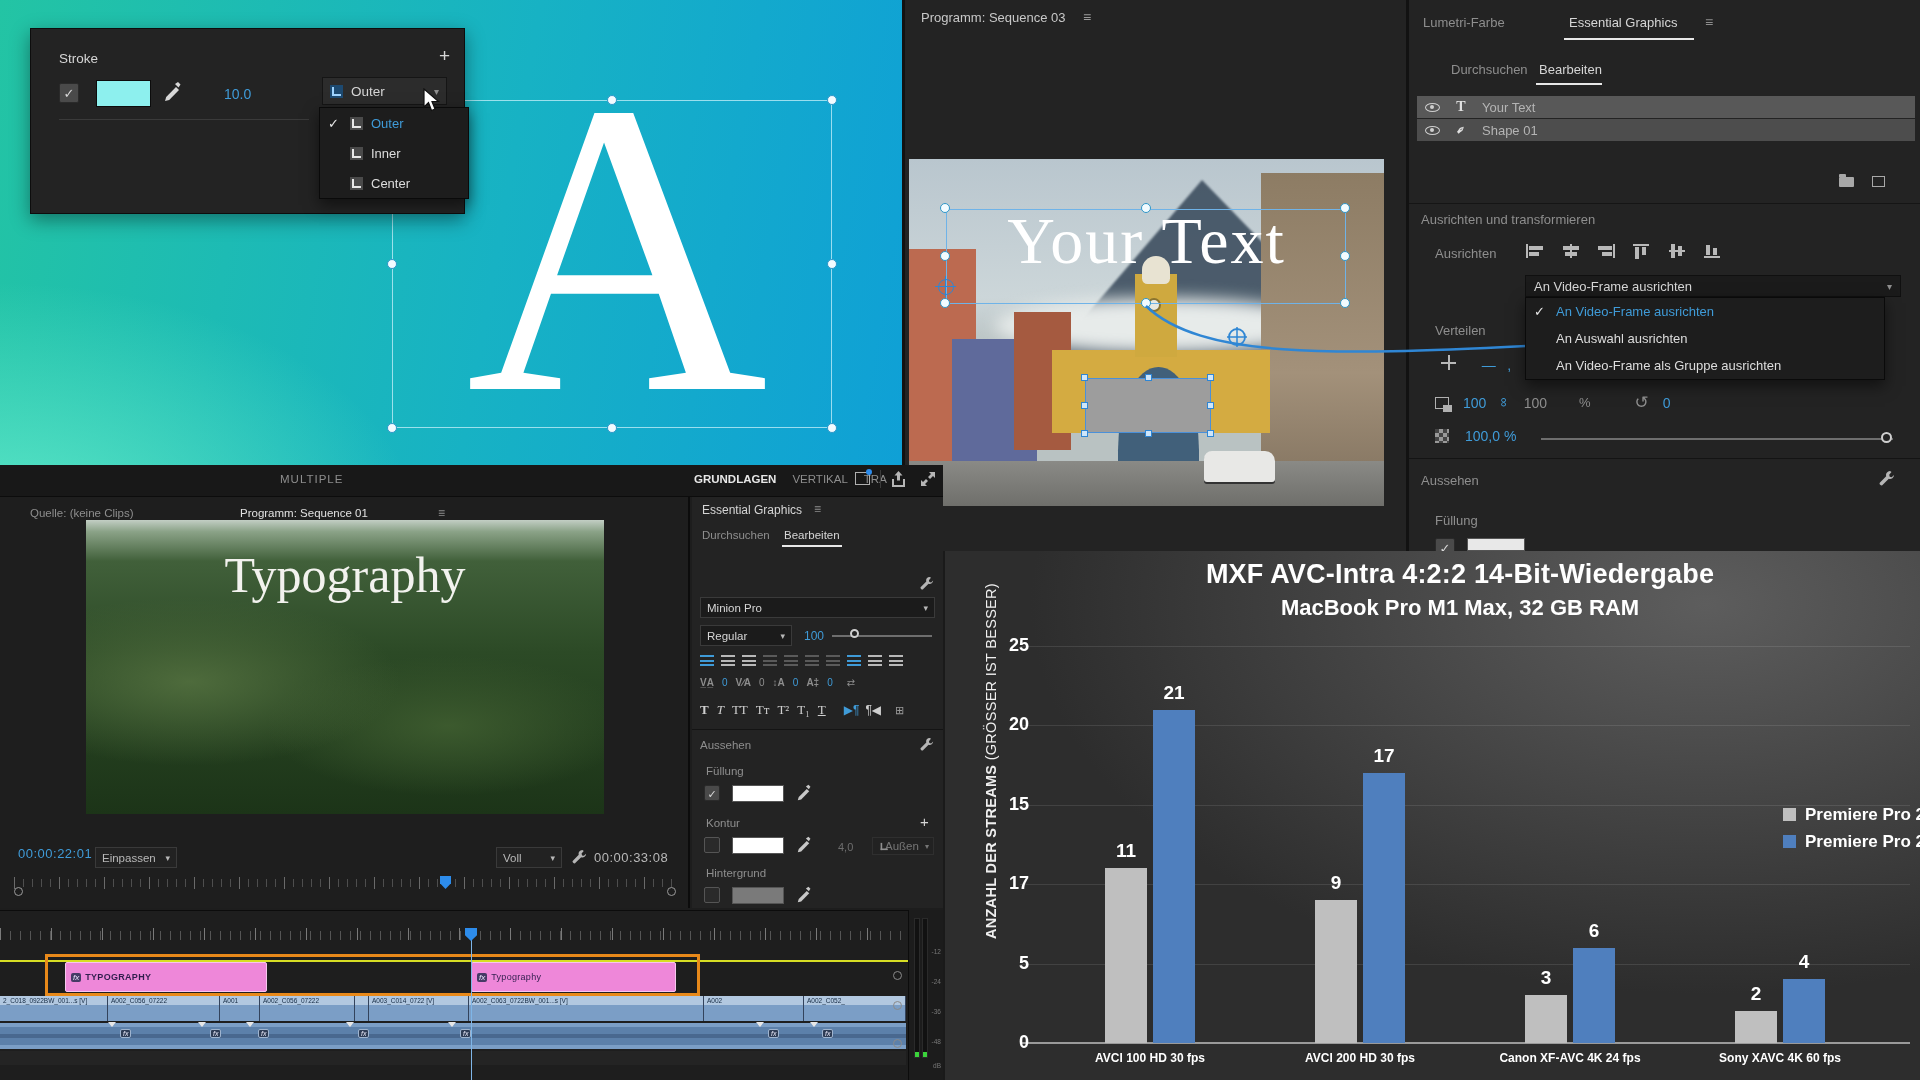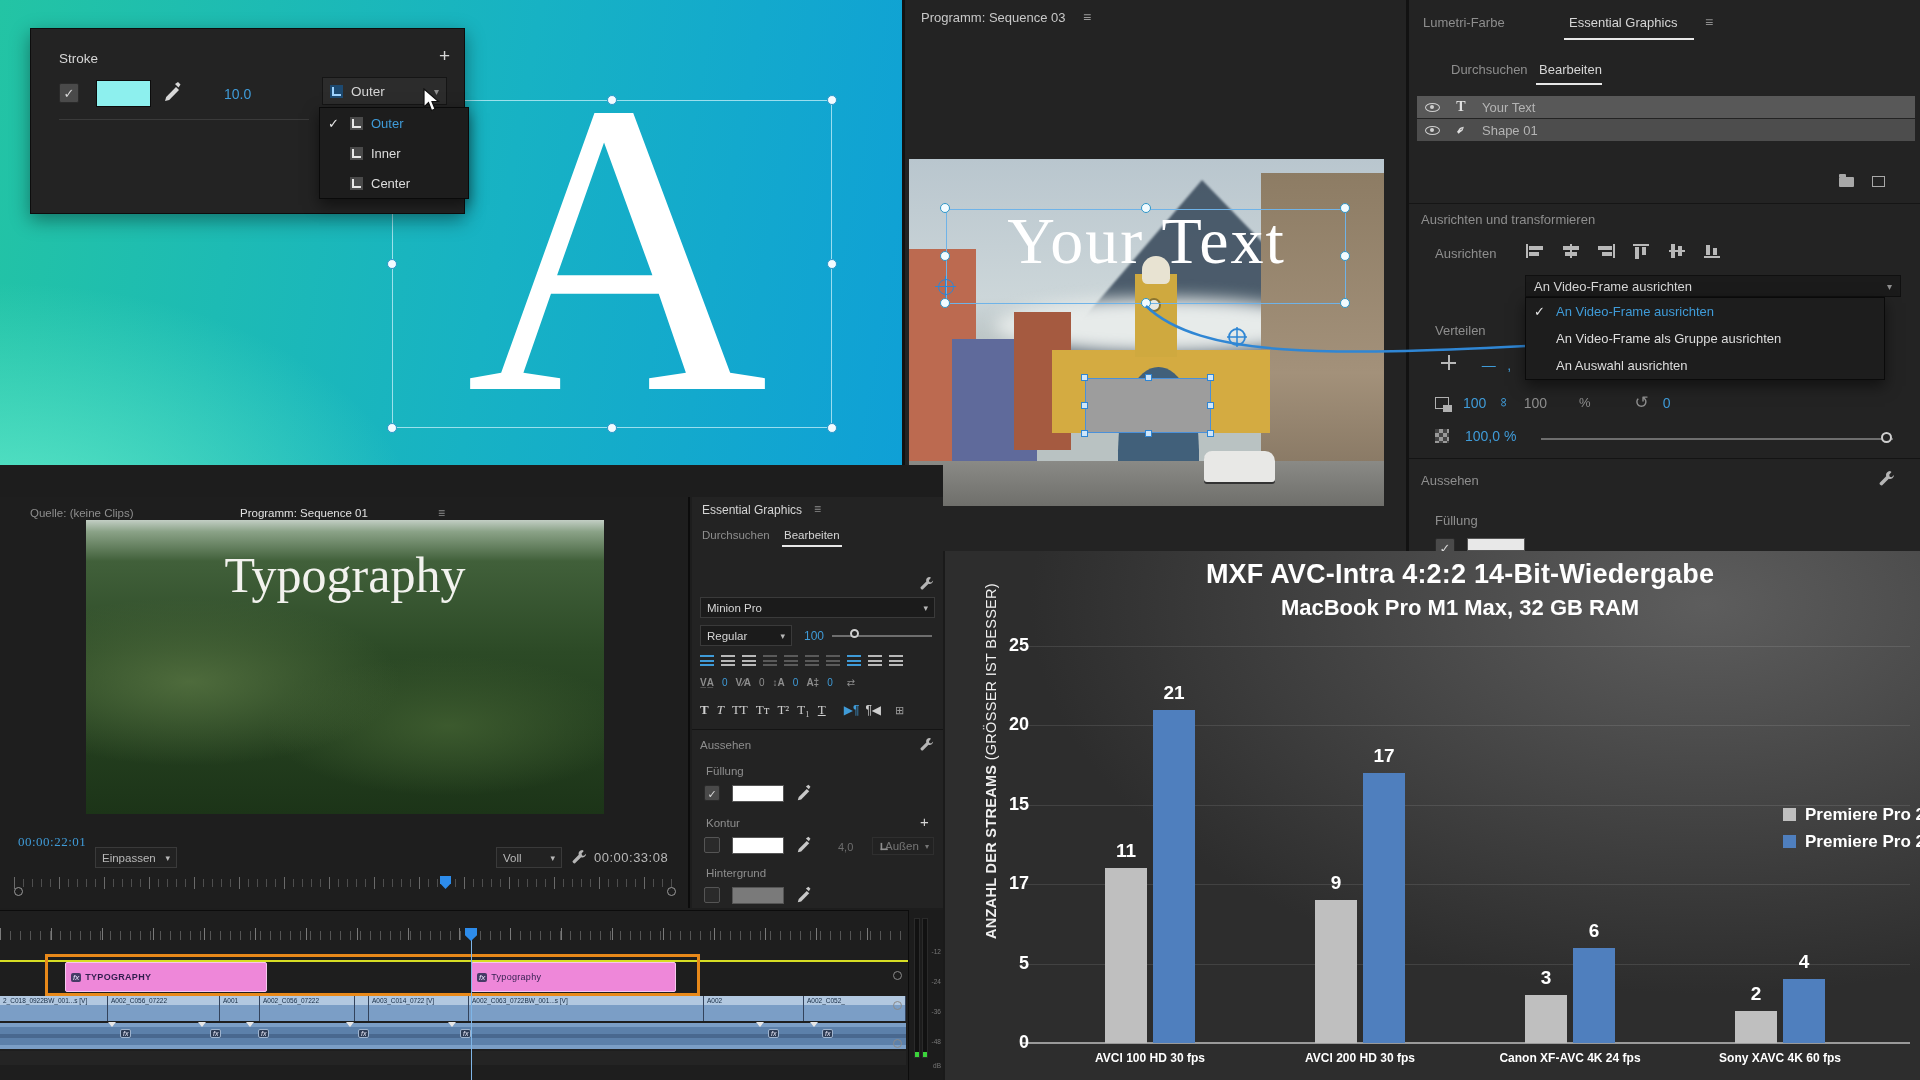--- a/index.html
+++ b/index.html
@@ -335,25 +335,25 @@
       <span class="blue" style="margin-left:8px;font-size:14px;">,</span>
     </div>
 
     <div class="dd-menu" style="left:116px;top:297px;width:360px;z-index:12;">
       <div class="dd-row" style="height:27px;">
         <span style="width:14px;color:#e8e8e8;">✓</span>
         <span class="blue">An Video-Frame ausrichten</span>
       </div>
       <div class="dd-row" style="height:27px;">
         <span style="width:14px;"></span>
-        <span>An Video-Frame als Gruppe ausrichten</span>
+        <span>An Auswahl ausrichten</span>
       </div>
       <div class="dd-row" style="height:27px;">
         <span style="width:14px;"></span>
-        <span>An Auswahl ausrichten</span>
+        <span>An Video-Frame als Gruppe ausrichten</span>
       </div>
     </div>
 
     <div class="abs" style="left:26px;top:392px;display:flex;align-items:center;gap:14px;">
       <span class="scale-ic"></span>
       <span class="blue" style="font-size:14px;">100</span>
       <span class="blue" style="display:inline-block;transform:rotate(90deg);font-size:13px;">∞</span>
       <span class="gray" style="font-size:14px;">100</span>
       <span class="gray" style="font-size:13px;margin-left:18px;">%</span>
       <span class="gray" style="font-size:17px;margin-left:30px;">↺</span>
@@ -371,32 +371,51 @@
     <div class="abs gray" style="left:12px;top:473px;">Aussehen</div>
     <svg class="abs icon wrench" style="left:470px;top:470px;" width="16" height="16" viewBox="0 0 16 16">
         <path d="M11 1a4 4 0 0 0-3.8 5.2L1.5 12a1.8 1.8 0 1 0 2.5 2.5l5.8-5.7A4 4 0 0 0 15 5l-2.3 2.3-2-.5-.5-2L12.5 2A4 4 0 0 0 11 1z" fill="#b5b5b5"></path>
       </svg>
     <div class="abs gray" style="left:26px;top:513px;">Füllung</div>
     <div class="chk" style="left:26px;top:538px;">✓</div>
     <div class="abs" style="left:58px;top:538px;width:58px;height:13px;background:#e8e8e8;border:1px solid #555;"></div>
   </div>
 
   <div id="bl" class="abs">
+    <div id="ws-bar">
+      <div class="abs gray" style="left:280px;top:8px;font-size:11.5px;letter-spacing:1px;">MULTIPLE</div>
+      <div class="abs" style="left:694px;top:8px;display:flex;gap:16px;font-size:11.5px;">
+        <span style="color:#e8e8e8;font-weight:bold;">GRUNDLAGEN</span>
+        <span class="gray">VERTIKAL</span>
+        <span class="gray">TRA</span>
+      </div>
+      <div class="abs" style="left:855px;top:7px;width:15px;height:13px;border:1.5px solid #b0b0b0;">
+          <span style="position:absolute;right:-3px;top:-4px;width:6px;height:6px;border-radius:50%;background:#2d8ceb;"></span>
+        </div>
+      <div class="abs" style="left:880px;top:5px;width:1px;height:18px;background:#3a3a3a;"></div>
+      <svg class="abs icon" style="left:891px;top:6px;" width="15" height="17" viewBox="0 0 15 17">
+          <path d="M7.5 0l4 4.5H9v5H6v-5H3.5L7.5 0z" fill="#b5b5b5"></path>
+          <path d="M1 8v8h13V8h-2v6H3V8H1z" fill="#b5b5b5"></path>
+        </svg>
+      <svg class="abs icon" style="left:920px;top:6px;" width="16" height="16" viewBox="0 0 16 16">
+          <path d="M9 1h6v6l-2-2-3 3-2-2 3-3-2-2zM7 15H1V9l2 2 3-3 2 2-3 3 2 2z" fill="#b5b5b5"></path>
+        </svg>
+    </div>
 
     <div id="monitor2">
       <div class="abs gray" style="left:30px;top:10px;font-size:11.5px;">Quelle: (keine Clips)</div>
       <div class="abs" style="left:240px;top:10px;font-size:11.5px;color:#e0e0e0;">Programm: Sequence 01</div>
       <div class="tab-underline" style="left:238px;top:27px;width:150px;height:1.5px;"></div>
       <div class="abs gray" style="left:438px;top:9px;font-size:12px;">≡</div>
 
       <div id="jungle">
         <div id="typography-text" class="serif">Typography</div>
       </div>
 
-      <div class="abs tc blue" style="left:18px;top:337px;font-family:Liberation Serif, serif;">00:00:22:01</div>
+      <div class="abs tc blue" style="left:18px;top:349px;">00:00:22:01</div>
       <div class="ddbox" style="left:95px;top:350px;width:82px;">
         <span>Einpassen</span>
         <span style="font-size:9px;">▾</span>
       </div>
       <div class="ddbox" style="left:496px;top:350px;width:66px;">
         <span>Voll</span>
         <span style="font-size:9px;">▾</span>
       </div>
       <svg class="abs icon" style="left:572px;top:352px;" width="15" height="15" viewBox="0 0 16 16">
           <path d="M11 1a4 4 0 0 0-3.8 5.2L1.5 12a1.8 1.8 0 1 0 2.5 2.5l5.8-5.7A4 4 0 0 0 15 5l-2.3 2.3-2-.5-.5-2L12.5 2A4 4 0 0 0 11 1z" fill="#b5b5b5"></path>

